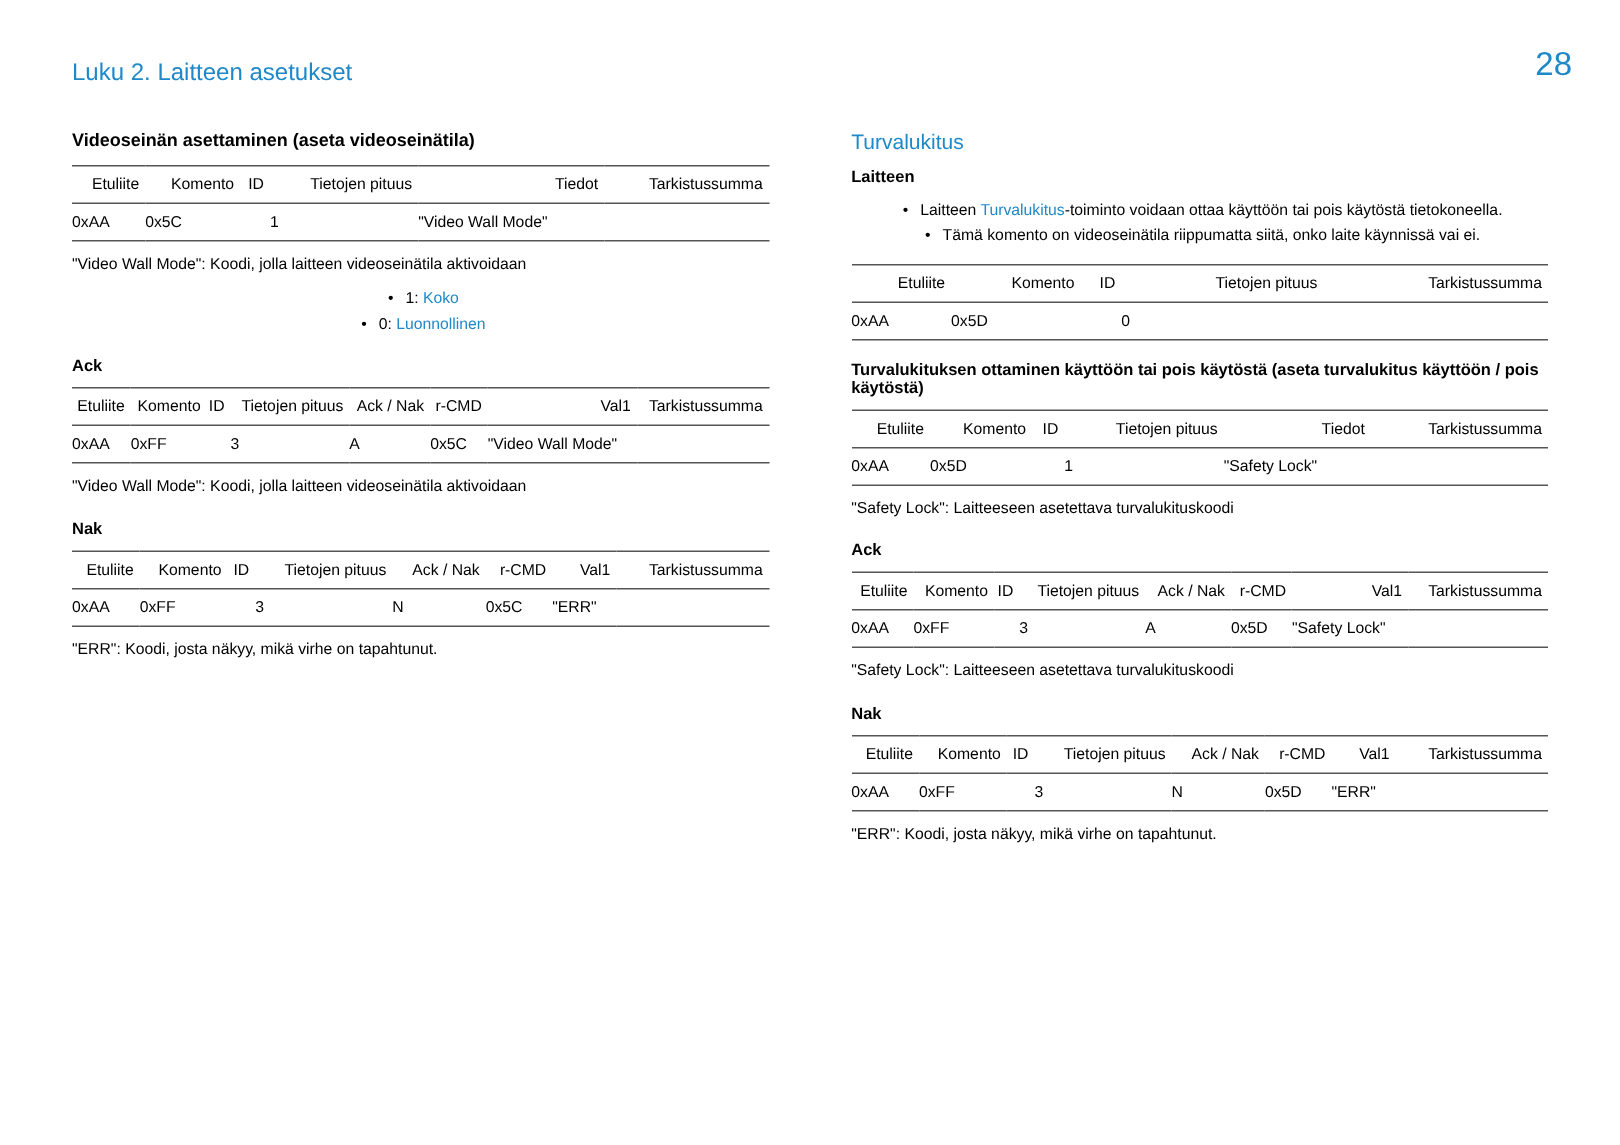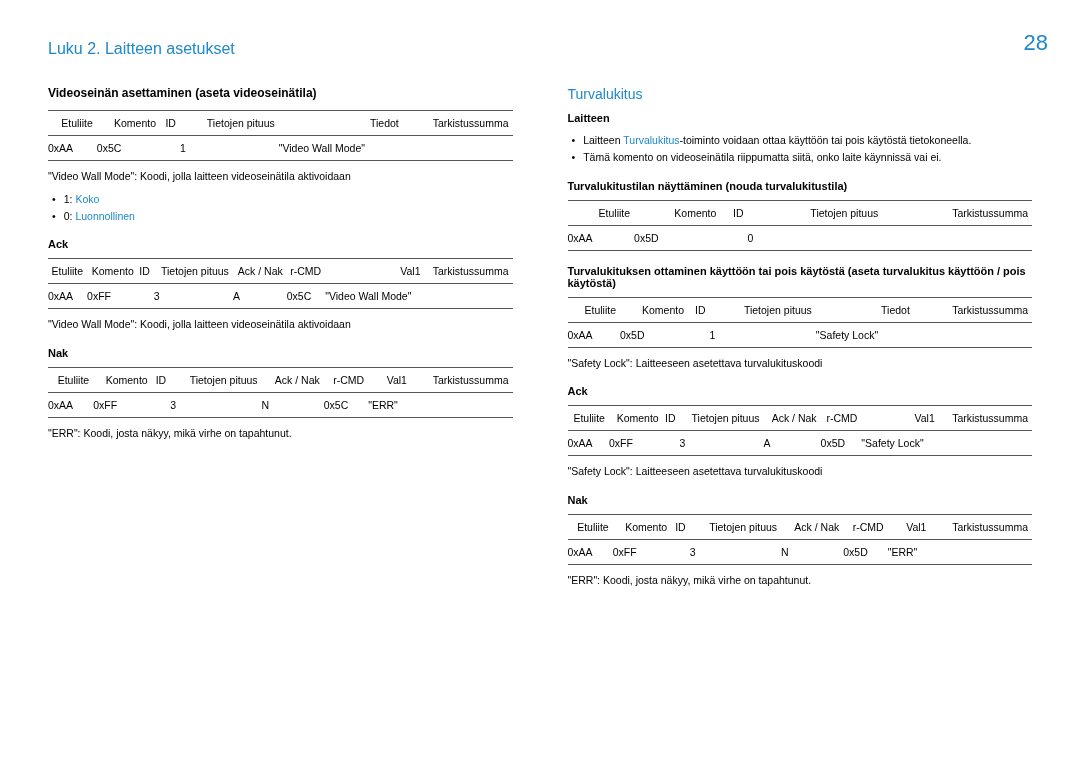--- a/index.html
+++ b/index.html
@@ -75,20 +75,21 @@
   .note {
     font-size: 10.5px;
     color: #000;
     margin: 6px 0;
     line-height: 1.5;
   }
   ul.bullets {
     list-style: none;
     padding-left: 4px;
     margin: 4px 0 10px 0;
+    text-align: center;
   }
   ul.bullets li {
     font-size: 10.5px;
     line-height: 1.6;
     color: #000;
   }
   ul.bullets li::before {
     content: "•";
     margin-right: 8px;
     color: #000;
@@ -196,21 +197,20 @@
 
   <div class="col">
     <div class="section-title-accent">Turvalukitus</div>
 
     <div class="subhead" style="margin-top:6px">Laitteen</div>
     <ul class="bullets">
       <li><span>Laitteen </span><span class="accent">Turvalukitus</span><span>-toiminto voidaan ottaa käyttöön tai pois käytöstä tietokoneella.</span></li>
       <li><span>Tämä komento on videoseinätila riippumatta siitä, onko laite käynnissä vai ei.</span></li>
     </ul>
 
-    <div class="subhead">Turvalukitustilan näyttäminen (nouda turvalukitustila)</div>
     <table>
       <thead>
           <tr>
         <th>Etuliite</th>
         <th>Komento</th>
         <th>ID</th>
         <th>Tietojen pituus</th>
         <th>Tarkistussumma</th>
       </tr>
         </thead>

